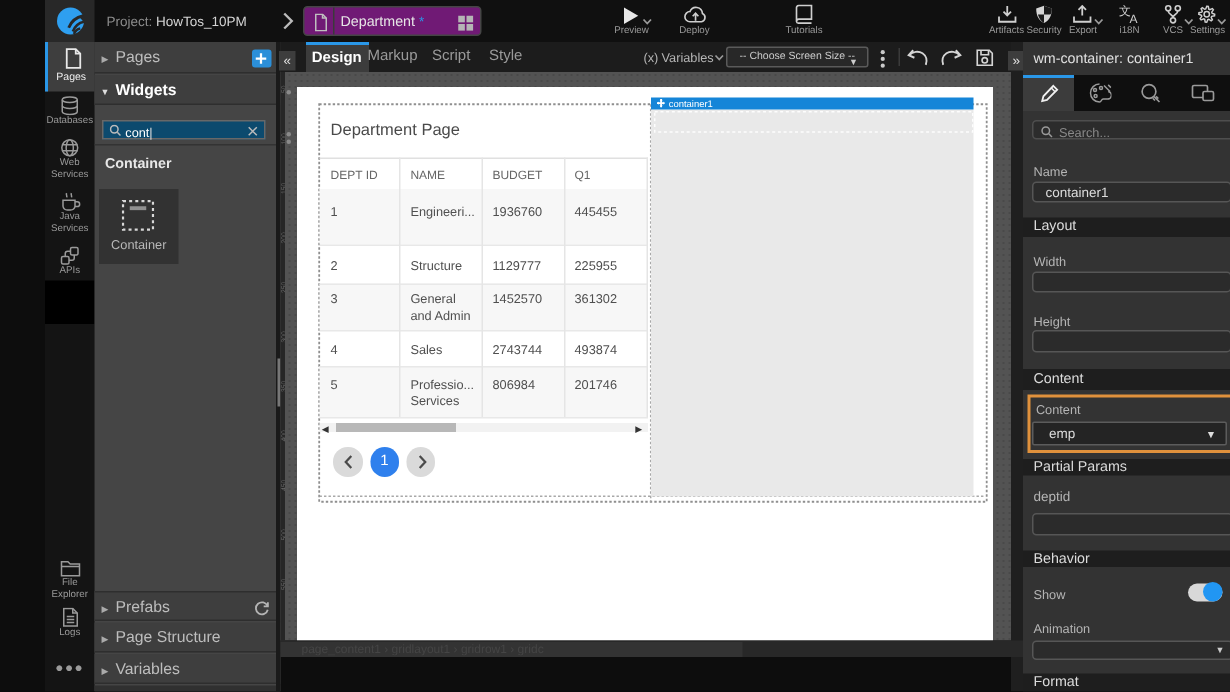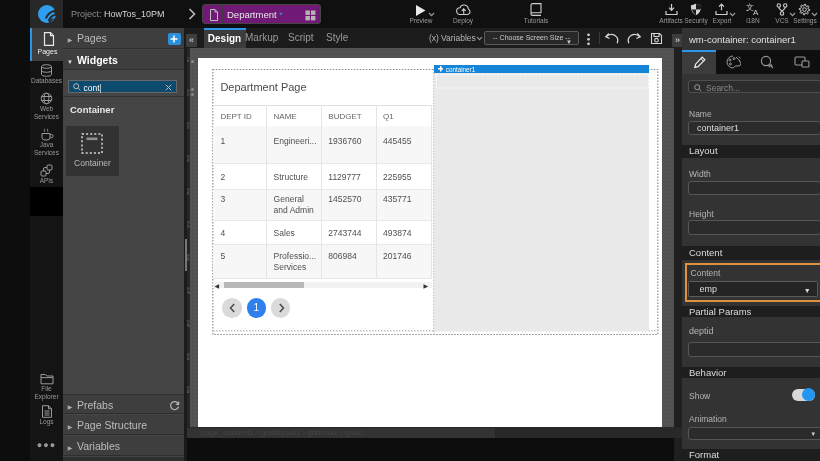--- a/index.html
+++ b/index.html
@@ -355,21 +355,21 @@
       <div class="cell" style="left:76.1px;top:78px">Engineeri...</div>
       <div class="cell" style="left:130.8px;top:78px">1936760</div>
       <div class="cell" style="left:185.5px;top:78px">445455</div>
       <div class="cell" style="left:22.9px;top:114px">2</div>
       <div class="cell" style="left:76.1px;top:114px">Structure</div>
       <div class="cell" style="left:130.8px;top:114px">1129777</div>
       <div class="cell" style="left:185.5px;top:114px">225955</div>
       <div class="cell" style="left:22.9px;top:136px">3</div>
       <div class="cell" style="left:76.1px;top:136px;width:44px;line-height:11.5px">General and Admin</div>
       <div class="cell" style="left:130.8px;top:136px">1452570</div>
-      <div class="cell" style="left:185.5px;top:136px">435771</div>
+      <div class="cell" style="left:185.5px;top:136px">361302</div>
       <div class="cell" style="left:22.9px;top:170px">4</div>
       <div class="cell" style="left:76.1px;top:170px">Sales</div>
       <div class="cell" style="left:130.8px;top:170px">2743744</div>
       <div class="cell" style="left:185.5px;top:170px">493874</div>
       <div class="cell" style="left:22.9px;top:193px">5</div>
       <div class="cell" style="left:76.1px;top:193px;width:46px;line-height:11.5px">Professio... Services</div>
       <div class="cell" style="left:130.8px;top:193px">806984</div>
       <div class="cell" style="left:185.5px;top:193px">201746</div>
 
       <div class="abs" style="left:15.3px;top:224.5px;width:219px;height:6px;background:#f2f2f2"></div>

